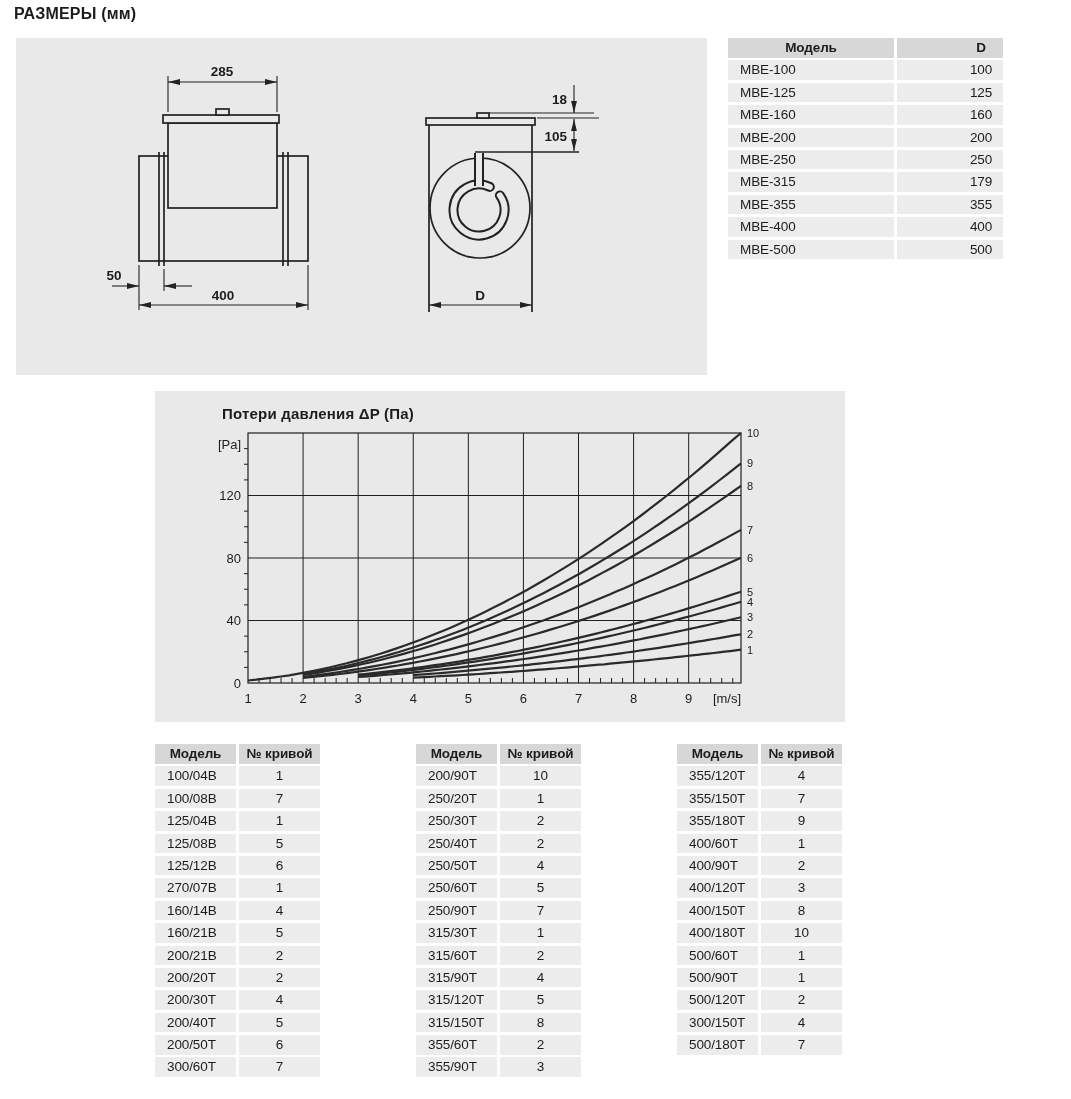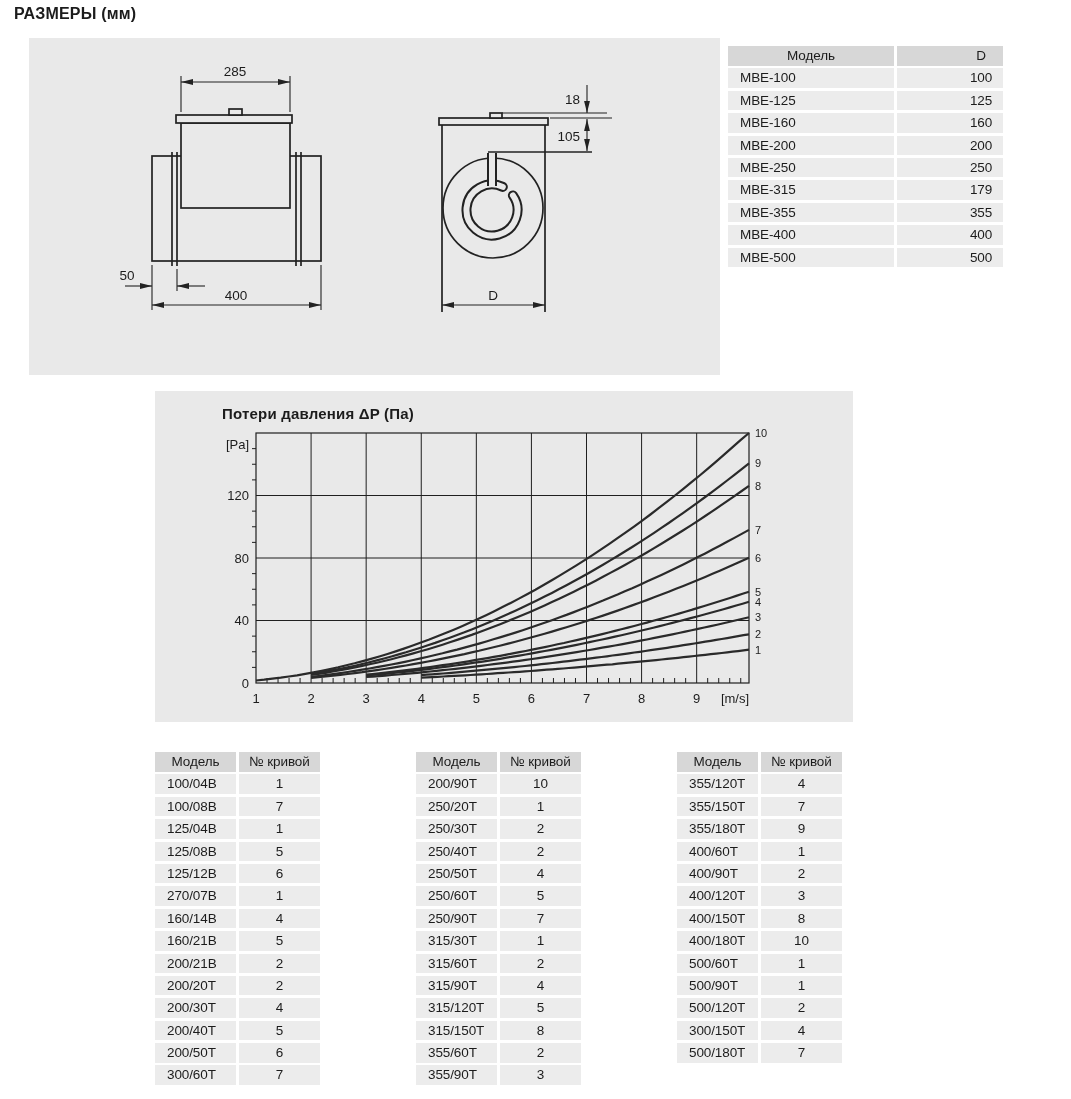--- a/index.html
+++ b/index.html
@@ -1,32 +1,32 @@
 <!DOCTYPE html>
 <html><head>
 <meta charset="utf-8">
 <style>
   html,body{margin:0;padding:0;background:#fff;}
   .page{position:relative;width:1003px;height:1099px;background:#fff;overflow:hidden;
         font-family:"Liberation Sans","DejaVu Sans",sans-serif;color:#1c1c1c;}
   .page-title{position:absolute;left:14px;top:5px;margin:0;font-size:16px;font-weight:700;letter-spacing:.2px;}
   .panel{position:absolute;background:#e9e9e9;}
-  #drawing-panel{left:29px;top:38px;width:691px;height:337px;}
-  #chart-panel{left:155px;top:391px;width:690px;height:331px;padding-left:8px;}
+  #drawing-panel{left:16px;top:38px;width:691px;height:337px;font-weight:bold;}
+  #chart-panel{left:155px;top:391px;width:690px;height:331px;}
   .chart-title{position:absolute;left:67px;top:14px;font-size:15px;font-weight:700;letter-spacing:.2px;}
   svg{display:block;}
   svg text{font-family:"Liberation Sans","DejaVu Sans",sans-serif;fill:#1c1c1c;}
   .dwg{stroke:#222;stroke-width:1.7;fill:none;}
   .dwgfill{stroke:#222;stroke-width:1.7;fill:#e9e9e9;}
   .dim{stroke:#222;stroke-width:1.1;fill:none;}
   .dimtxt{font-size:13.5px;}
   
   .gtable{position:absolute;display:grid;column-gap:3px;row-gap:2.9px;font-size:13.5px;letter-spacing:-.1px;}
   .gtable div{height:19.5px;line-height:19.6px;background:#ececec;overflow:hidden;white-space:nowrap;}
-  .gtable .hcell{background:#d7d7d7;font-weight:400;text-align:center;margin-top:8px;}
+  .gtable .hcell{background:#d7d7d7;font-weight:700;text-align:center;}
   .gtable .mcell{padding-left:12px;}
   .gtable .vcell{text-align:center;}
   #dim-table{left:728px;top:38px;grid-template-columns:166px 168px;}
   #dim-table .mcell{}
   #curve-table-1{left:155px;top:744px;grid-template-columns:81px 81px;}
   #curve-table-2{left:416px;top:744px;grid-template-columns:81px 81px;}
   #curve-table-3{left:677px;top:744px;grid-template-columns:81px 81px;}
 </style>
 </head>
 <body>

